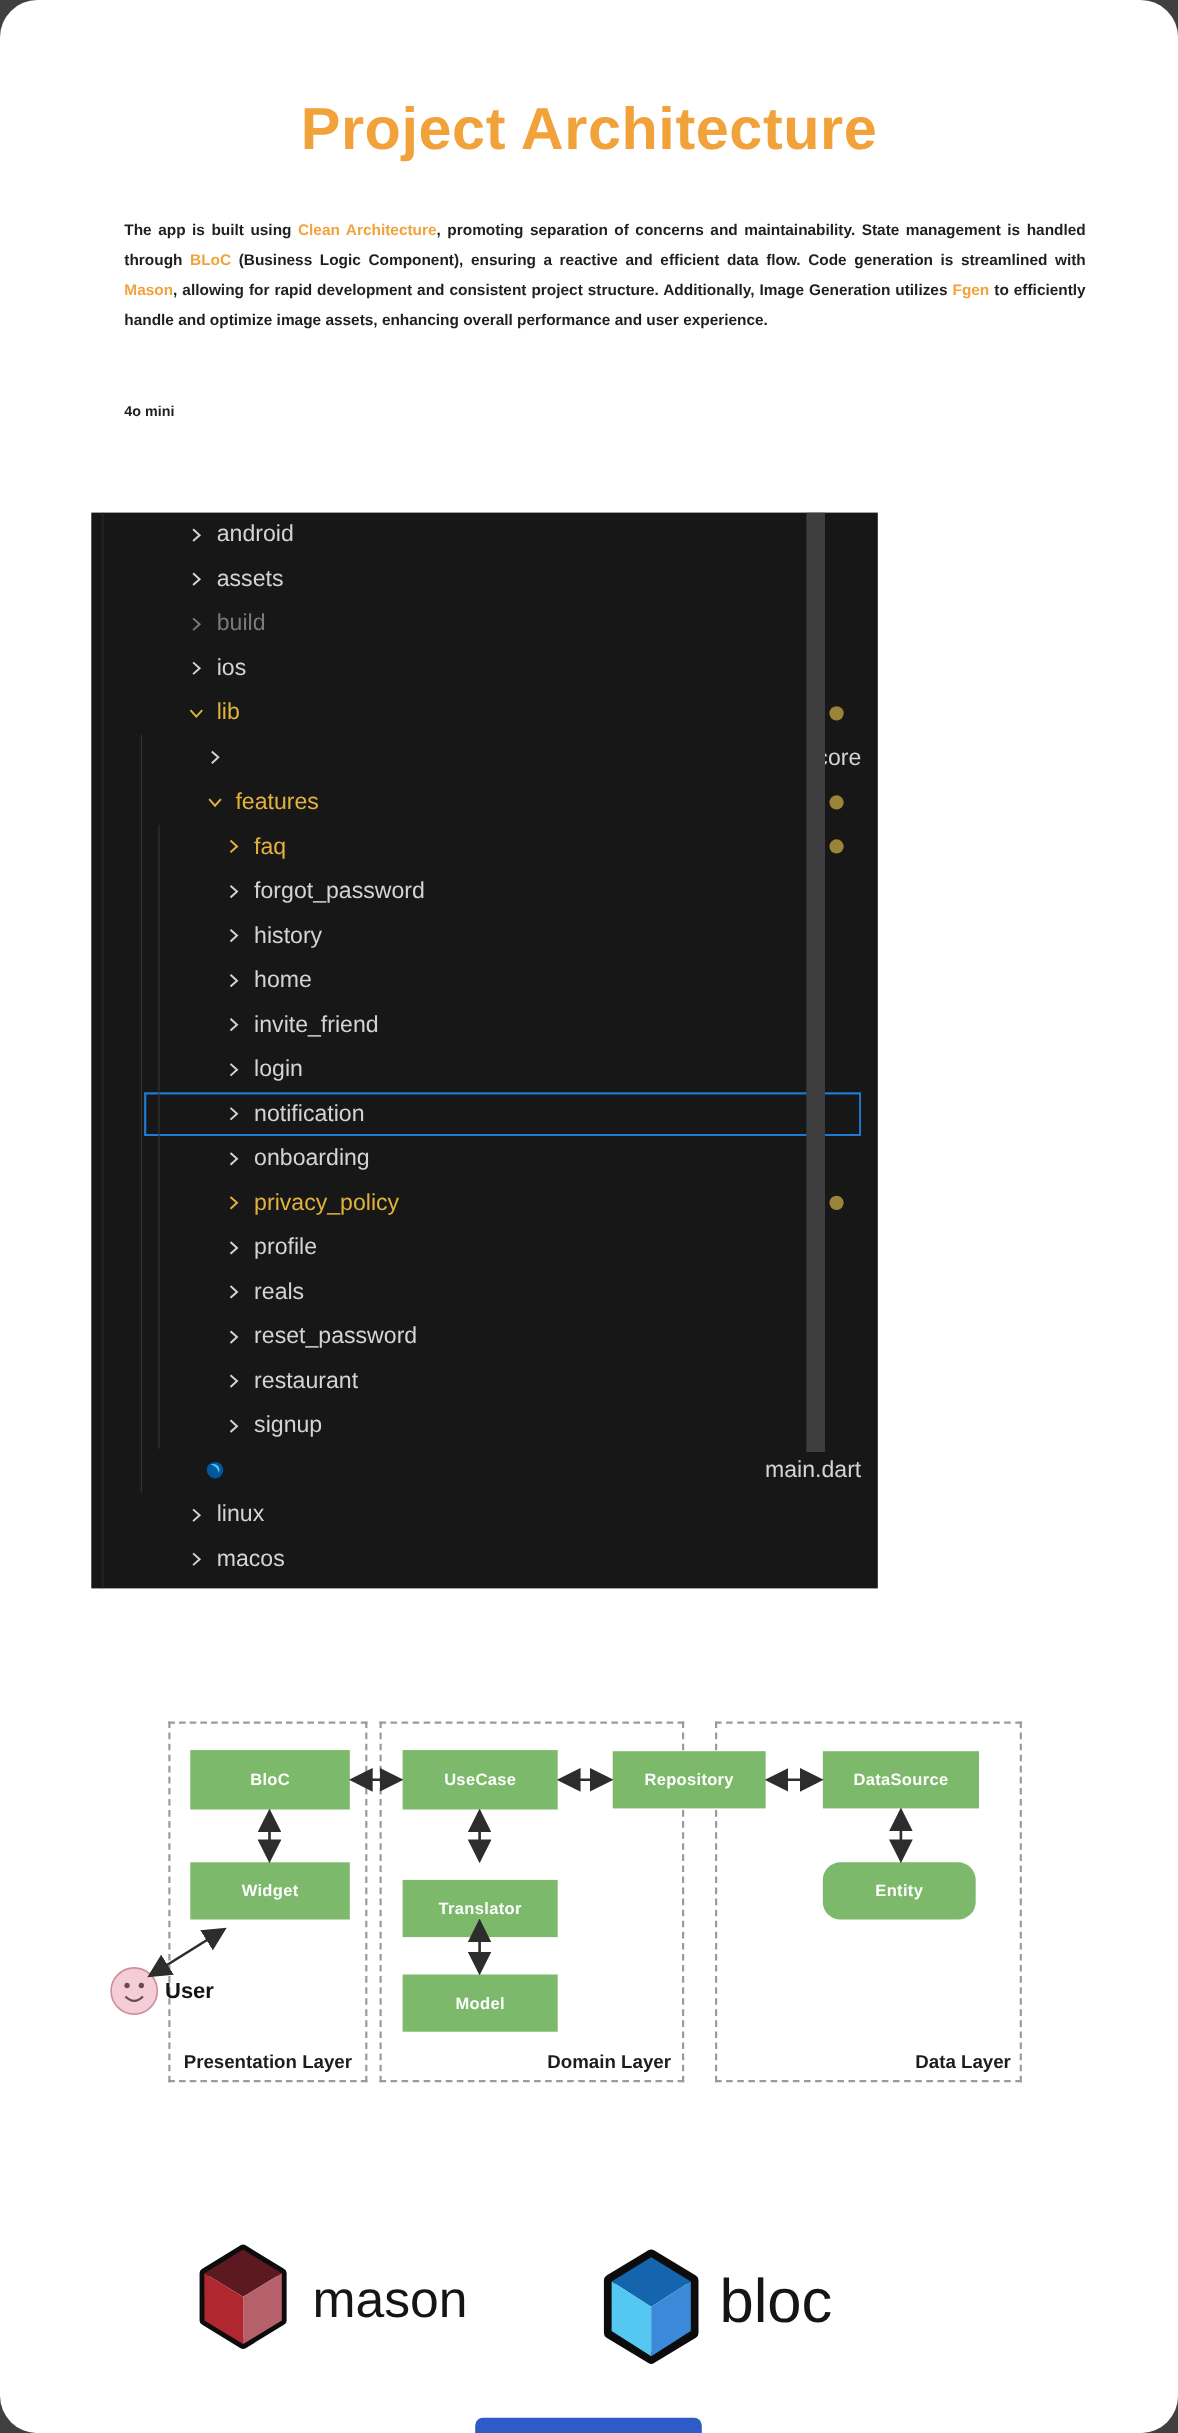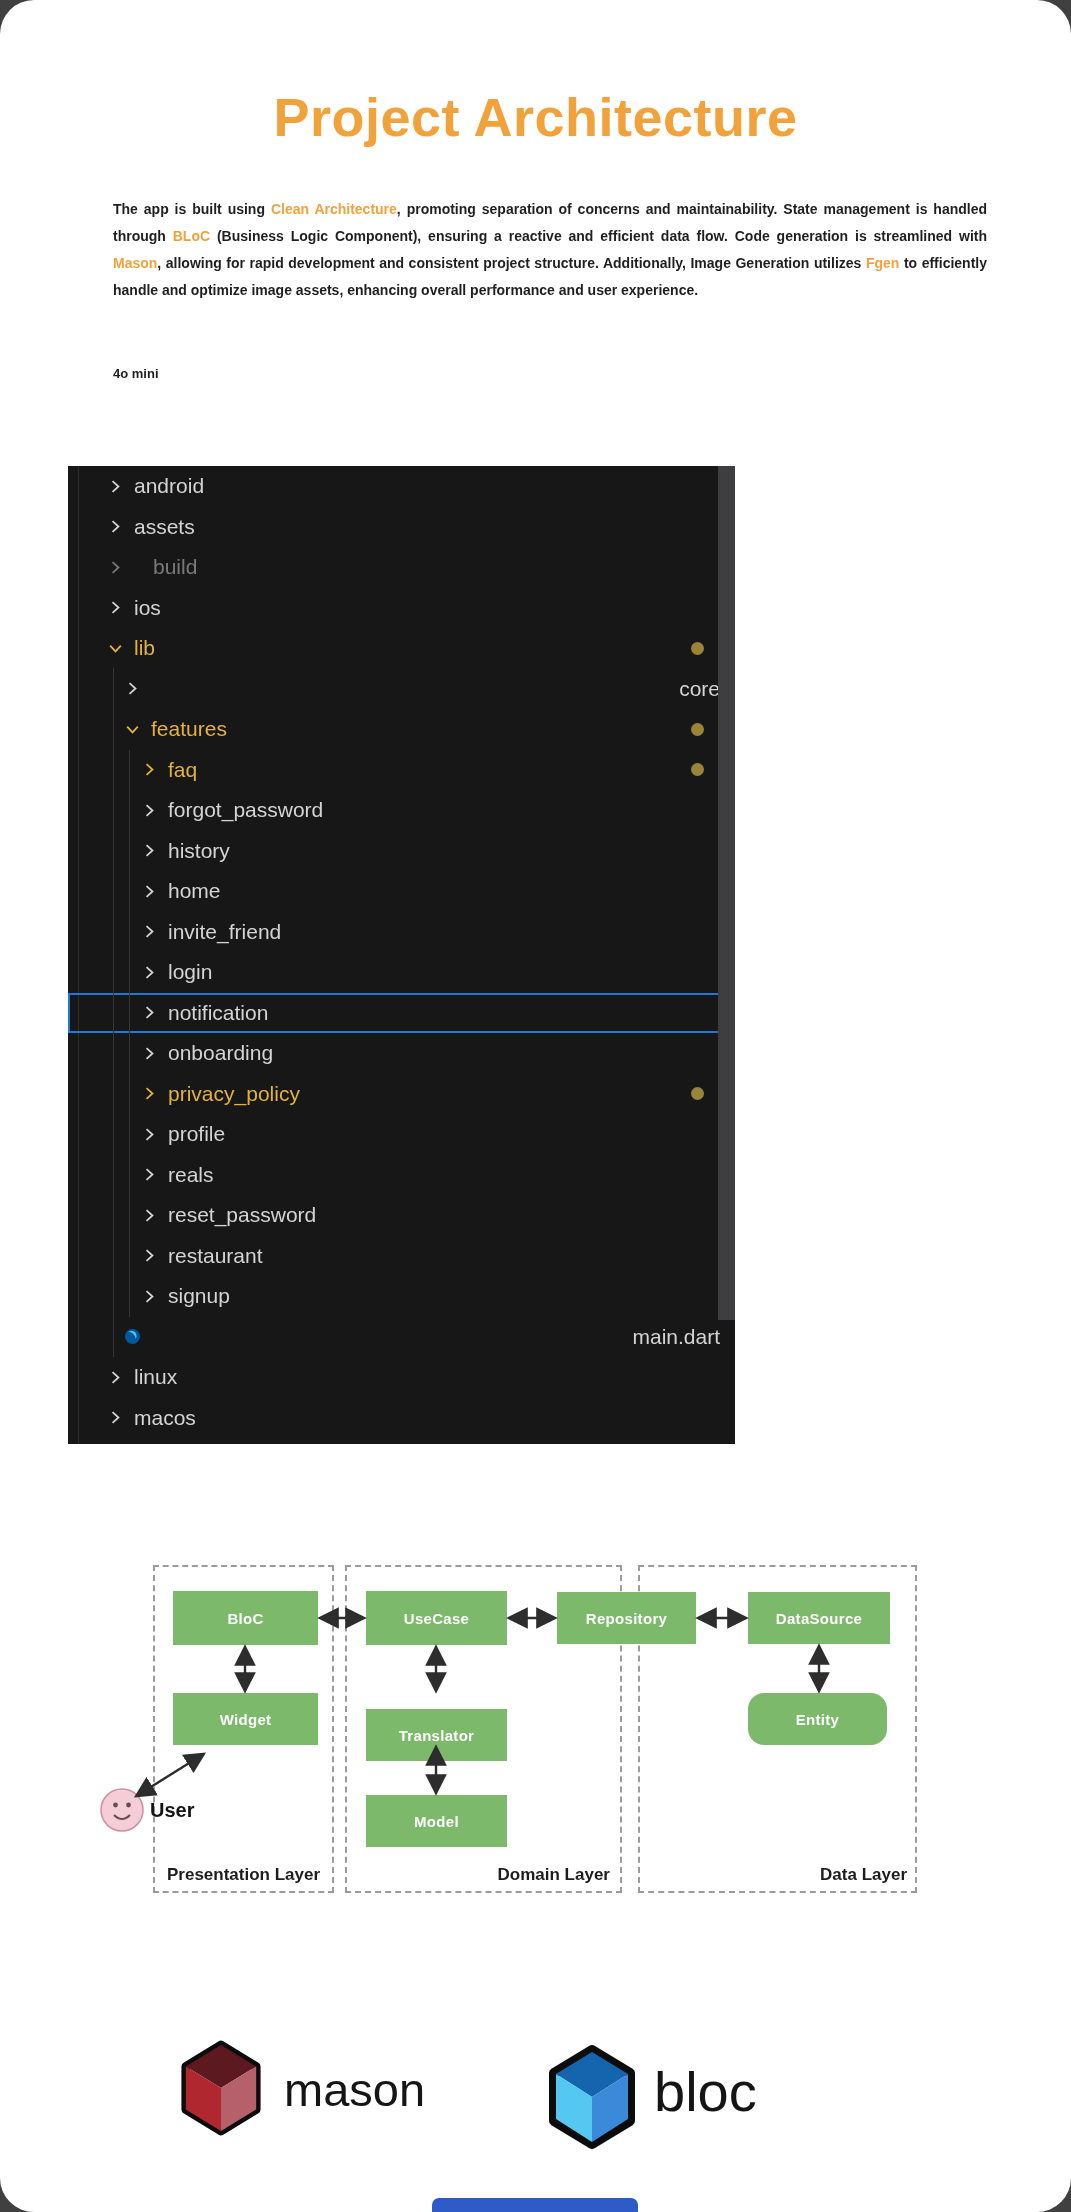--- a/index.html
+++ b/index.html
@@ -11,25 +11,25 @@
     font-size:54px;font-weight:700;color:var(--accent);letter-spacing:.5px;}
 
   
   .intro{position:absolute;top:196px;left:113px;width:874px;font-size:14px;line-height:27px;
     font-weight:700;color:#1f1f1f;text-align:justify;}
   .intro .hl{color:var(--accent);}
   .model-line{position:absolute;top:360px;left:113px;font-size:13px;line-height:27px;
     font-weight:700;color:#1f1f1f;}
 
   
-  .tree-panel{position:absolute;left:68px;top:466px;width:667px;height:978px;
-    background:var(--panel-bg);overflow:hidden;}
+  .tree-panel{position:absolute;left:83px;top:466px;width:667px;height:978px;
+    background:var(--panel-bg);overflow:hidden;padding-left:48px;}
   .trow{position:relative;display:flex;align-items:center;height:40.5px;margin-right:15px;
     color:var(--tree-fg);font-size:21px;cursor:pointer;}
-  .trow.dim{color:var(--tree-dim);gap:19px;}
+  .trow.dim{color:var(--tree-dim);}
   .trow.gold{color:var(--gold);}
   .trow.selected{box-shadow:inset 0 0 0 2px var(--select-blue);}
   .trow.lvl1{padding-left:38px;}
   .trow.lvl2{padding-left:55px;justify-content:space-between;}
   .trow.lvl3{padding-left:72px;}
   .trow .ic{width:19px;height:19px;margin-right:9px;flex:0 0 auto;display:flex;
     align-items:center;justify-content:center;}
   .trow .ic svg{width:19px;height:19px;display:block;}
   .trow .ic svg.open{transform:rotate(90deg);}
   .trow .lb{white-space:nowrap;}
@@ -39,21 +39,21 @@
   .guide.g1{left:45px;top:202px;height:689px;}
   .guide.g2{left:61px;top:284px;height:567px;}
   .edge-line{position:absolute;left:10px;top:0;width:1px;height:100%;background:#2b2b2b;}
   .scroll-thumb{position:absolute;left:650px;top:0;width:17px;height:854px;background:#3e3e40;}
 
   
   .diagram{position:absolute;left:100px;top:1556px;width:820px;height:350px;}
   .layer{position:absolute;border:2px dashed #9b9b9b;box-sizing:border-box;z-index:1;}
   #layer-presentation{left:53px;top:9px;width:181px;height:328px;}
   #layer-domain{left:245px;top:9px;width:277px;height:328px;}
-  #layer-data{left:538px;top:9px;width:279px;height:328px;}
+  #layer-data{left:550px;top:9px;width:279px;height:328px;}
   .layer-label{position:absolute;bottom:6px;font-size:17px;font-weight:600;color:#1d1d1d;white-space:nowrap;}
   #layer-presentation .layer-label{left:50%;transform:translateX(-50%);}
   #layer-domain .layer-label{right:10px;}
   #layer-data .layer-label{right:8px;}
   .gbox{position:absolute;background:var(--green);color:#fff;font-weight:700;font-size:15px;
     display:flex;align-items:center;justify-content:center;z-index:2;letter-spacing:.3px;}
   #box-bloc{left:73px;top:35px;width:145px;height:54px;}
   #box-widget{left:73px;top:137px;width:145px;height:52px;}
   #box-usecase{left:266px;top:35px;width:141px;height:54px;}
   #box-translator{left:266px;top:153px;width:141px;height:52px;}

